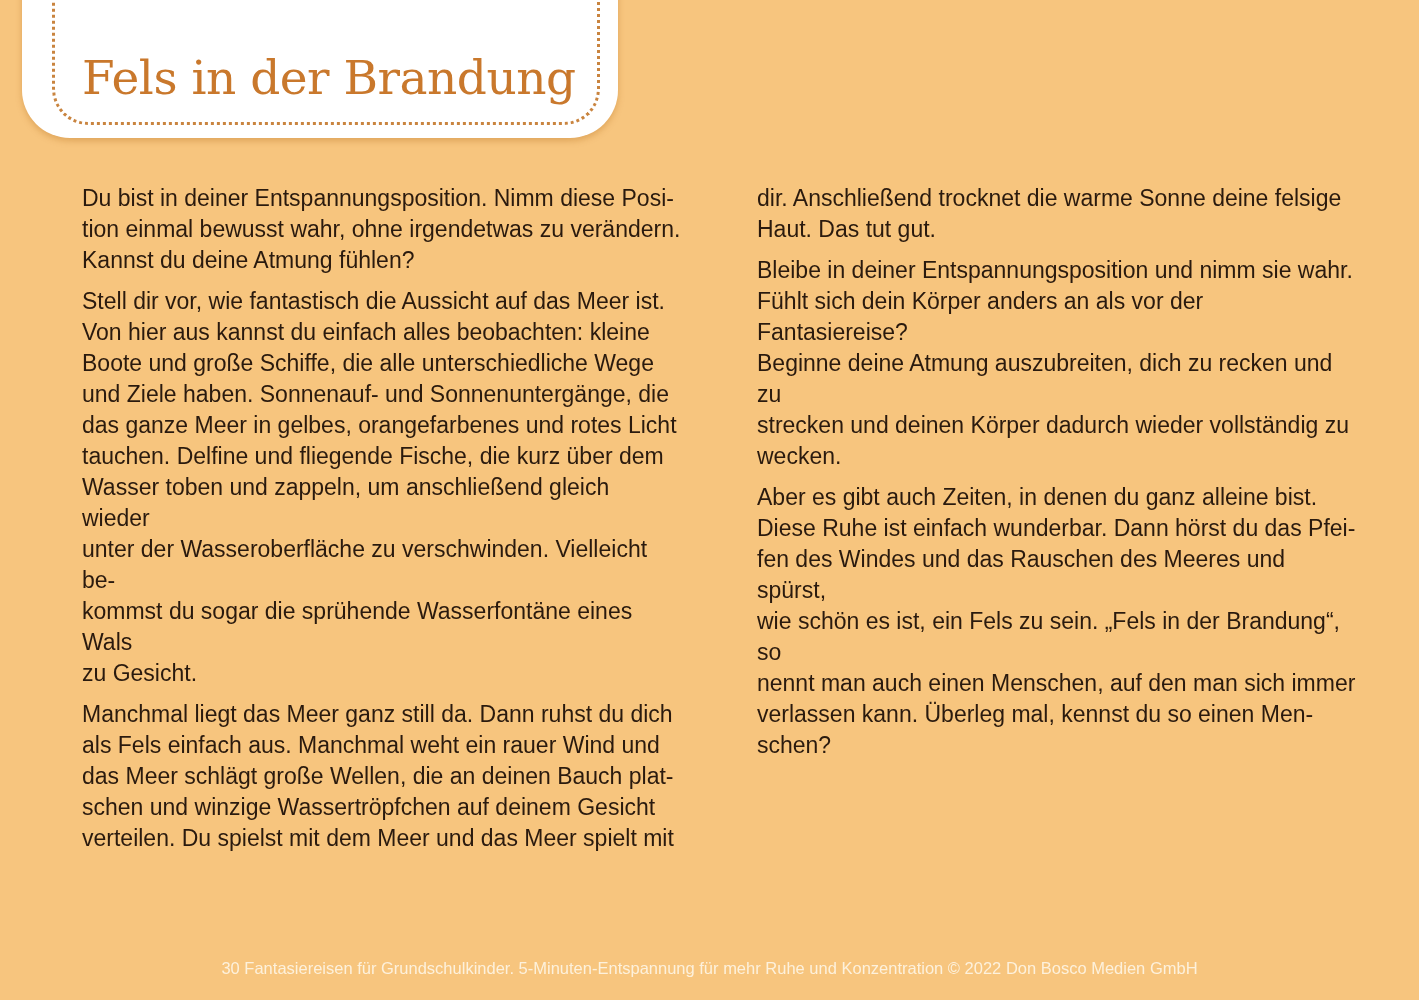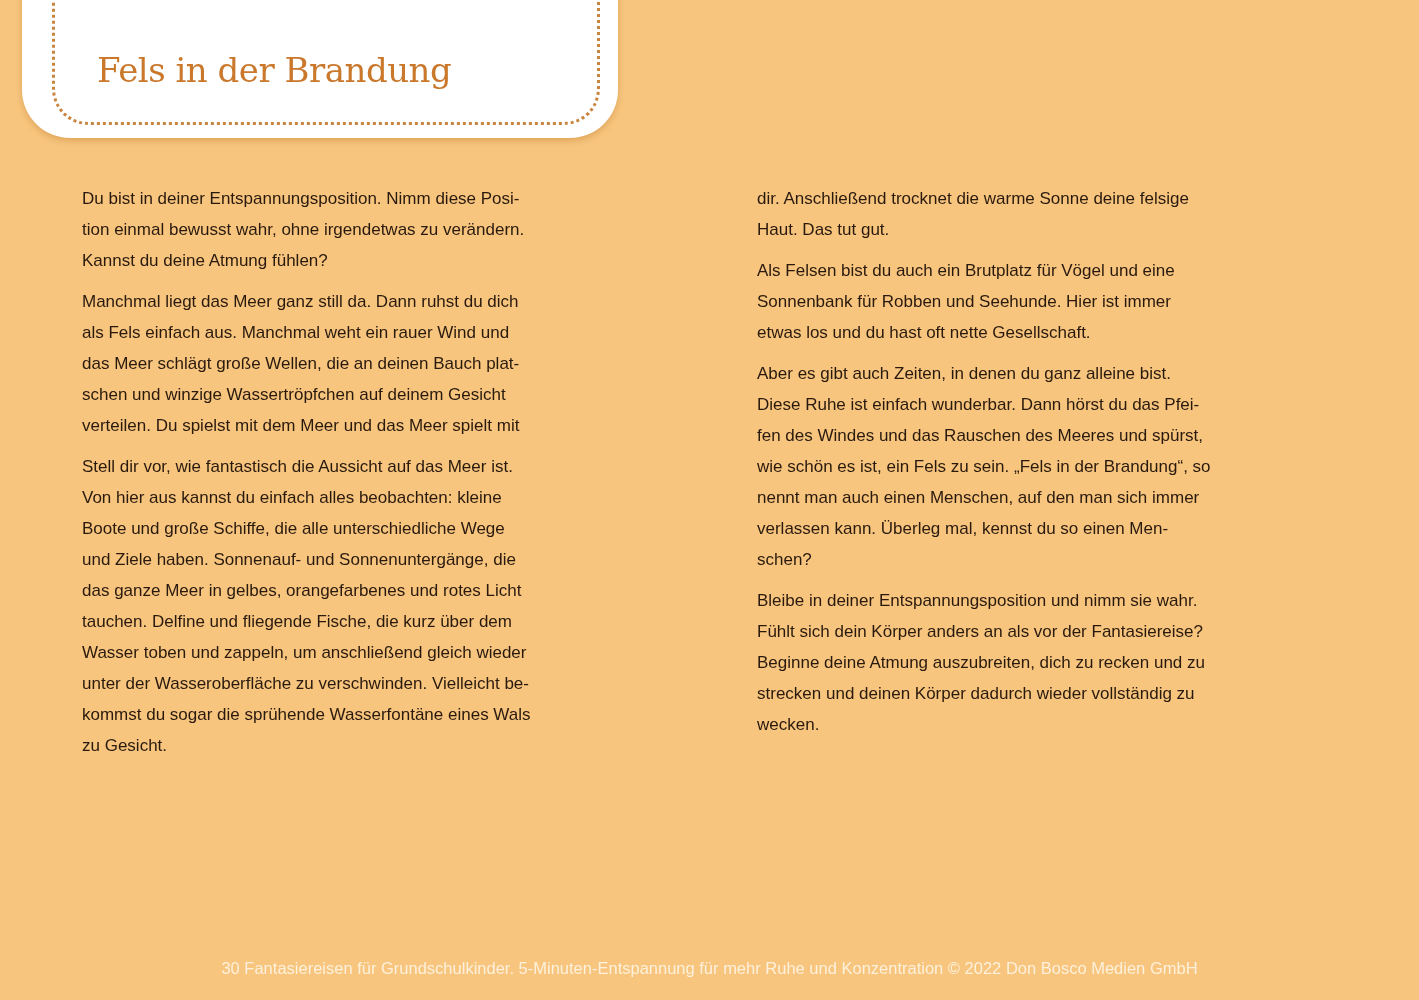--- a/index.html
+++ b/index.html
@@ -16,32 +16,32 @@
     border-radius:0 0 48px 48px;
     box-shadow:0 3px 6px rgba(180,110,30,0.35);
   }
   .title-card .dots {
     position:absolute; left:30px; right:18px; top:0; bottom:13px;
     border:3px dotted #c9843f;
     border-top:none;
     border-radius:0 0 36px 36px;
   }
   .title {
-    position:absolute; left:97px; top:50px;
+    position:absolute; left:82px; top:50px;
     margin:0;
     font-family:"DejaVu Serif", serif;
     font-weight:normal;
-    font-size:34px;
+    font-size:47px;
     color:#c9782c;
     letter-spacing:-0.5px;
   }
   .col {
     position:absolute; top:183px; width:600px;
     font-family:"Liberation Sans", sans-serif;
-    font-size:17px;
+    font-size:23px;
     line-height:31px;
     color:#2a1a0e;
   }
   .col-left { left:82px; }
   .col-right { left:737px;margin-left:20px; }
   .col p { margin:0 0 10px 0; white-space:pre-line; }
   .footer {
     position:absolute; left:0; right:0; top:959px;
     text-align:center;
     font-family:"Liberation Sans", sans-serif;
@@ -54,50 +54,47 @@
 
 <div class="title-card">
   <div class="dots"></div>
 </div>
 <h1 class="title">Fels in der Brandung</h1>
 
 <div class="col col-left">
   <p>Du bist in deiner Entspannungsposition. Nimm diese Posi-
 tion einmal bewusst wahr, ohne irgendetwas zu verändern.
 Kannst du deine Atmung fühlen?</p>
-  <p>Manchmal liegt das Meer ganz still da. Dann ruhst du dich
-als Fels einfach aus. Manchmal weht ein rauer Wind und
-das Meer schlägt große Wellen, die an deinen Bauch plat-
-schen und winzige Wassertröpfchen auf deinem Gesicht
-verteilen. Du spielst mit dem Meer und das Meer spielt mit</p>
   <p>Stell dir vor, wie fantastisch die Aussicht auf das Meer ist.
 Von hier aus kannst du einfach alles beobachten: kleine
 Boote und große Schiffe, die alle unterschiedliche Wege
 und Ziele haben. Sonnenauf- und Sonnenuntergänge, die
 das ganze Meer in gelbes, orangefarbenes und rotes Licht
 tauchen. Delfine und fliegende Fische, die kurz über dem
 Wasser toben und zappeln, um anschließend gleich wieder
 unter der Wasseroberfläche zu verschwinden. Vielleicht be-
 kommst du sogar die sprühende Wasserfontäne eines Wals
 zu Gesicht.</p>
+  <p>Manchmal liegt das Meer ganz still da. Dann ruhst du dich
+als Fels einfach aus. Manchmal weht ein rauer Wind und
+das Meer schlägt große Wellen, die an deinen Bauch plat-
+schen und winzige Wassertröpfchen auf deinem Gesicht
+verteilen. Du spielst mit dem Meer und das Meer spielt mit</p>
 </div>
 
 <div class="col col-right">
   <p>dir. Anschließend trocknet die warme Sonne deine felsige
 Haut. Das tut gut.</p>
-  <p>Als Felsen bist du auch ein Brutplatz für Vögel und eine
-Sonnenbank für Robben und Seehunde. Hier ist immer
-etwas los und du hast oft nette Gesellschaft.</p>
+  <p>Bleibe in deiner Entspannungsposition und nimm sie wahr.
+Fühlt sich dein Körper anders an als vor der Fantasiereise?
+Beginne deine Atmung auszubreiten, dich zu recken und zu
+strecken und deinen Körper dadurch wieder vollständig zu
+wecken.</p>
   <p>Aber es gibt auch Zeiten, in denen du ganz alleine bist.
 Diese Ruhe ist einfach wunderbar. Dann hörst du das Pfei-
 fen des Windes und das Rauschen des Meeres und spürst,
 wie schön es ist, ein Fels zu sein. „Fels in der Brandung“, so
 nennt man auch einen Menschen, auf den man sich immer
 verlassen kann. Überleg mal, kennst du so einen Men-
 schen?</p>
-  <p>Bleibe in deiner Entspannungsposition und nimm sie wahr.
-Fühlt sich dein Körper anders an als vor der Fantasiereise?
-Beginne deine Atmung auszubreiten, dich zu recken und zu
-strecken und deinen Körper dadurch wieder vollständig zu
-wecken.</p>
 </div>
 
 <div class="footer">30 Fantasiereisen für Grundschulkinder. 5-Minuten-Entspannung für mehr Ruhe und Konzentration © 2022 Don Bosco Medien GmbH</div>
 
 </body></html>

